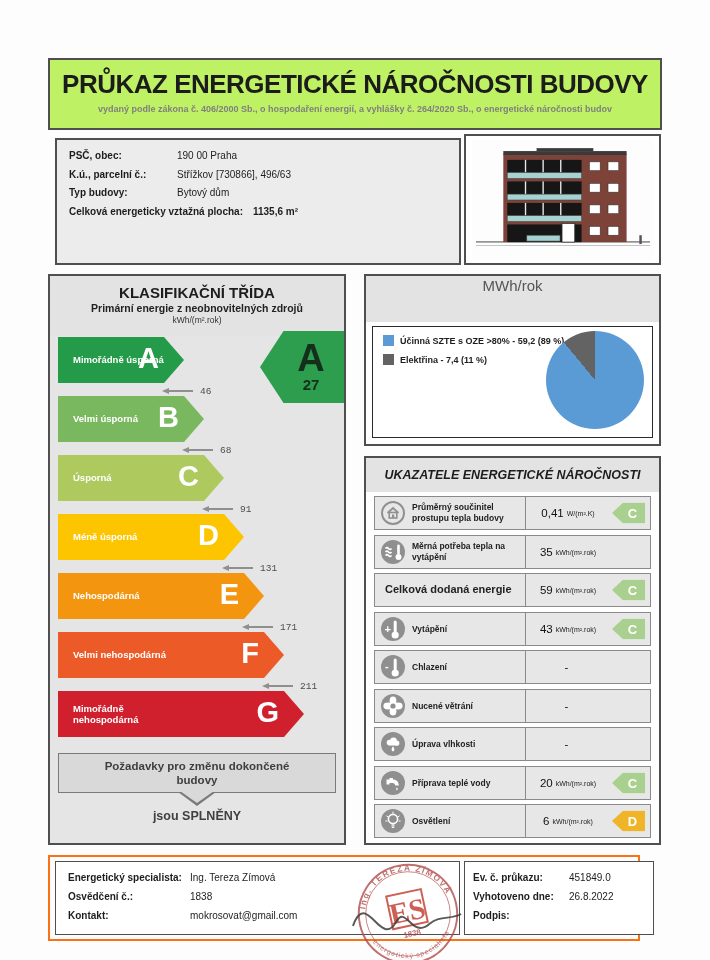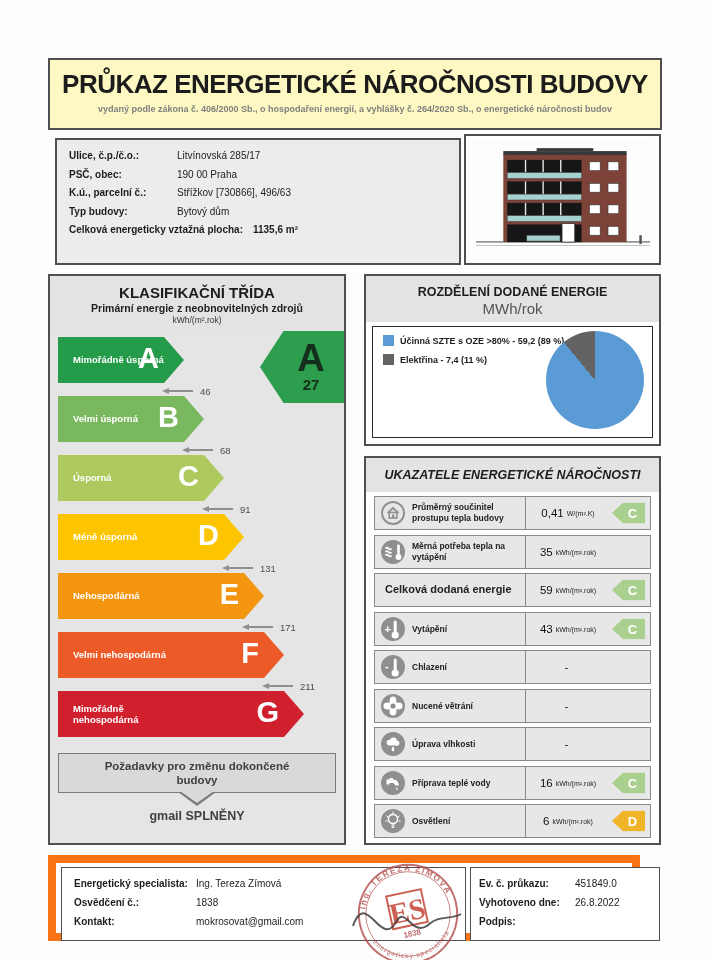--- a/index.html
+++ b/index.html
@@ -1,21 +1,21 @@
 <!DOCTYPE html>
 <html><head>
 <meta charset="utf-8">
 <style>
   html,body{margin:0;padding:0;background:#fff;}
   .page{position:relative;width:710px;height:960px;background:#fdfdfd;overflow:hidden;
         font-family:"Liberation Sans",sans-serif;color:#1d1d1d;}
   .box{position:absolute;box-sizing:border-box;}
 
   
-  .header{left:48px;top:58px;width:614px;height:72px;background:#fef9c3;border:2px solid #4f4f4f;text-align:center;}
+  .header{left:48px;top:58px;width:614px;height:72px;background:#bef264;border:2px solid #4f4f4f;text-align:center;}
   .h-title{margin-top:9px;font-size:26px;font-weight:bold;color:#1c1c1c;letter-spacing:-0.5px;}
   .h-sub{margin-top:4px;font-size:9px;font-weight:bold;color:#7f7f7f;}
 
   
   .info{left:55px;top:138px;width:406px;height:127px;background:#ececec;border:2px solid #4f4f4f;padding:10px 12px;}
   .irow{display:flex;margin:0 0 7.5px 0;font-size:10px;}
   .il{font-weight:bold;width:108px;flex:none;}
   .iv{color:#1d1d1d;}
   .irow.inline .il{width:auto;margin-right:10px;}
   .irow.inline .iv{font-weight:bold;}
@@ -27,21 +27,21 @@
   .cls-head{position:absolute;left:0;right:0;top:0;height:60px;background:#e3e3e3;text-align:center;}
   .cls-title{margin-top:8px;font-size:15px;font-weight:bold;}
   .cls-sub{margin-top:1px;font-size:10.5px;font-weight:bold;color:#222;}
   .cls-unit{margin-top:1px;font-size:8.5px;color:#333;}
   .cls-body{position:absolute;left:0;right:0;top:60px;height:420px;}
   .bandwrap{position:absolute;left:8px;right:0;height:58px;}
   .band{position:relative;height:46px;display:flex;align-items:center;color:#fff;
         clip-path:polygon(0 0,calc(100% - 20px) 0,100% 50%,calc(100% - 20px) 100%,0 100%);}
   .bl{font-size:9.5px;font-weight:bold;line-height:1.2;padding-left:15px;width:100px;}
   .bL{position:absolute;right:25px;top:50%;transform:translateY(-54%);font-size:29px;font-weight:bold;}
-  .thr{position:absolute;display:flex;align-items:center;height:10px;}
+  .thr{position:absolute;display:flex;align-items:center;height:10px;font-family:Liberation Mono, monospace;}
   .thr-ah{width:0;height:0;border-top:3.5px solid transparent;border-bottom:3.5px solid transparent;border-right:7px solid #8f8f8f;}
   .thr-ln{width:24px;height:1.5px;background:#8f8f8f;}
   .thr-num{margin-left:7px;font-size:9.5px;color:#4d4d4d;}
   .current{position:absolute;left:210px;top:55px;width:84px;height:72px;display:flex;flex-direction:column;
            align-items:center;justify-content:center;padding-left:18px;box-sizing:border-box;
            clip-path:polygon(0 50%,28% 0,100% 0,100% 100%,28% 100%);z-index:5;}
   .cur-letter{font-size:38px;font-weight:bold;color:#14301c;line-height:0.9;}
   .cur-value{font-size:15px;font-weight:bold;color:#14301c;text-align:right;}
   .req-box{position:absolute;left:8px;right:8px;top:477px;height:38px;background:#d9d9d9;border:1px solid #7a7a7a;
            display:flex;align-items:center;justify-content:center;text-align:center;}
@@ -75,21 +75,21 @@
   .rright{position:absolute;left:150px;right:0;top:0;bottom:0;border-left:1px solid #8a8a8a;
           display:flex;align-items:center;justify-content:center;padding-right:40px;}
   .rvalue{font-size:11.5px;font-weight:normal;color:#111;}
   .runit{font-size:7px;color:#222;margin-left:3px;}
   .badge{position:absolute;right:5px;top:50%;transform:translateY(-50%);width:33px;height:21px;
          clip-path:polygon(0 50%,34% 0,100% 0,100% 100%,34% 100%);display:flex;align-items:center;
          justify-content:center;padding-left:8px;box-sizing:border-box;font-size:13px;font-weight:bold;color:#fff;}
   .row.total .rlabel{font-size:11px;padding-left:10px;}
 
   
-  .fwrap{left:48px;top:855px;width:592px;height:86px;border:8px solid #f97316;}
+  .fwrap{left:48px;top:855px;width:592px;height:86px;border:2px solid #f97316;}
   .fbox{position:absolute;top:4px;height:74px;background:#fff;border:1.5px solid #4f4f4f;box-sizing:border-box;padding:10px 12px;}
   .fbox.l{left:5px;width:405px;}
   .fbox.r{left:414px;width:190px;padding:10px 8px;}
   .frow{display:flex;font-size:10px;margin-bottom:8px;}
   .fl{font-weight:bold;flex:none;}
   .fbox.l .fl{width:122px;}
   .fbox.r .fl{width:96px;}
 
   .stamp{position:absolute;left:349px;top:855px;width:118px;height:118px;z-index:20;}
 
@@ -102,24 +102,20 @@
 <body>
 
 <div class="page">
 
   <div class="box header">
     <div class="h-title">PRŮKAZ ENERGETICKÉ NÁROČNOSTI BUDOVY</div>
     <div class="h-sub">vydaný podle zákona č. 406/2000 Sb., o hospodaření energií, a vyhlášky č. 264/2020 Sb., o energetické náročnosti budov</div>
   </div>
 
   <div class="box info">
-    <div class="irow">
-      <span class="il">Ulice, č.p./č.o.:</span>
-      <span class="iv">Litvínovská 285/17</span>
-    </div>
     <div class="irow">
       <span class="il">PSČ, obec:</span>
       <span class="iv">190 00 Praha</span>
     </div>
     <div class="irow">
       <span class="il">K.ú., parcelní č.:</span>
       <span class="iv">Střížkov [730866], 496/63</span>
     </div>
     <div class="irow">
       <span class="il">Typ budovy:</span>
@@ -262,26 +258,25 @@
           <span class="bL">G</span>
         </div>
       </div>
     </div>
 
     <div class="req-box">
       <span>Požadavky pro změnu dokončené budovy</span>
     </div>
     <div class="ptr-outer"></div>
     <div class="ptr-inner"></div>
-    <div class="req-status">gmail SPLNĚNY</div>
+    <div class="req-status">jsou SPLNĚNY</div>
   </div>
 
   <div class="box piebox">
     <div class="pie-head">
-      <div class="pie-title">ROZDĚLENÍ DODANÉ ENERGIE</div>
       <div class="pie-unit">MWh/rok</div>
     </div>
     <div class="pie-inner">
       <div class="leg-item" style="top:8px">
         <span class="leg-sq" style="background-color: rgb(91, 155, 213);"></span>
         <span class="leg-lbl">Účinná SZTE s OZE &gt;80% - 59,2 (89 %)</span>
       </div>
       <div class="leg-item" style="top:27px">
         <span class="leg-sq" style="background-color: rgb(99, 99, 99);"></span>
         <span class="leg-lbl">Elektřina - 7,4 (11 %)</span>
@@ -423,21 +418,21 @@
     <div class="row" style="top:308px">
       <div class="rleft">
         <svg class="ricon" viewBox="0 0 26 26">
           <circle cx="13" cy="13" r="12" fill="#8f8f8f"></circle>
           <path d="M6.5 9.5 h3 v-1.4 h3.4 v1.4 q5 0 5.8 4.8 l0.2 1.2 h-3.5 q-0.6 -2.6 -2.5 -2.6 h-3.4 v1.6 h-3 z" fill="#fff"></path>
           <path d="M16.9 17.3 c1 1.5 1.1 2.6 0 3 c-1.1 -0.4 -1 -1.5 0 -3" fill="#fff"></path>
         </svg>
         <span class="rlabel">Příprava teplé vody</span>
       </div>
       <div class="rright">
-        <span class="rvalue">16</span>
+        <span class="rvalue">20</span>
         <span class="runit">kWh/(m².rok)</span>
         <span class="badge" style="background-color: rgb(169, 208, 142);">C</span>
       </div>
     </div>
 
     <div class="row" style="top:346px">
       <div class="rleft">
         <svg class="ricon" viewBox="0 0 26 26">
           <circle cx="13" cy="13" r="12" fill="#8f8f8f"></circle>
           <circle cx="13" cy="11" r="4.6" fill="none" stroke="#fff" stroke-width="1.6"></circle>

